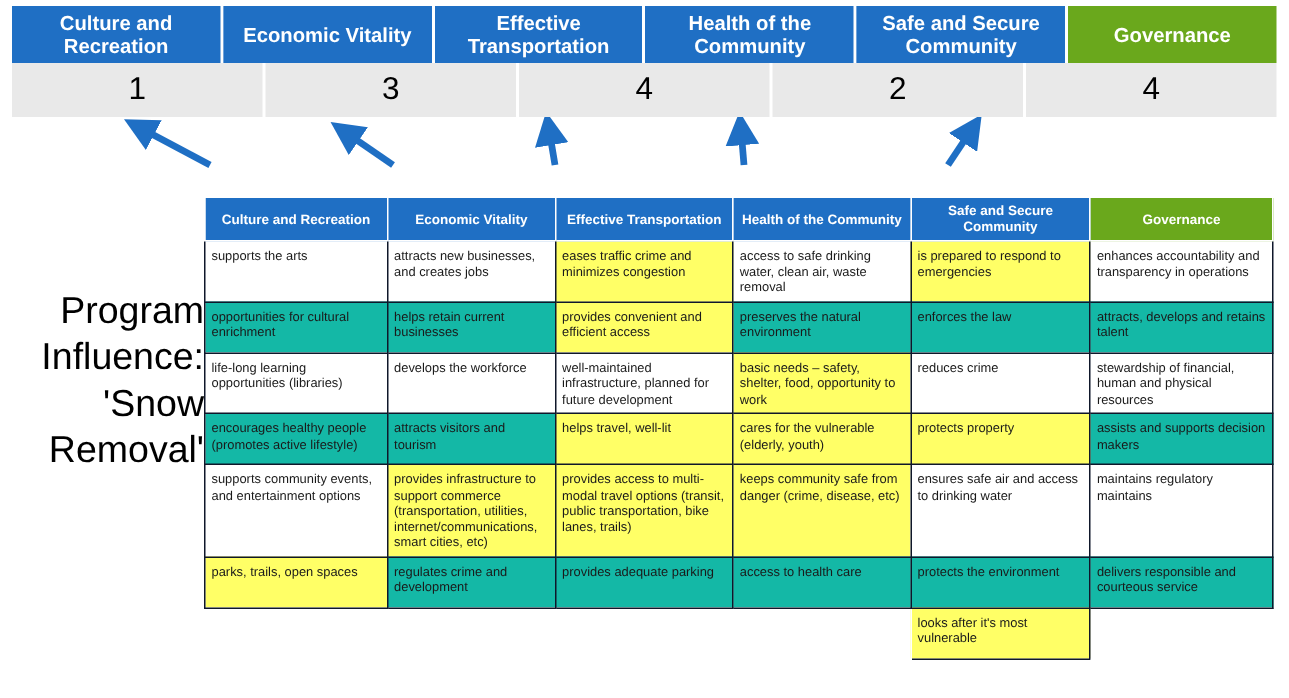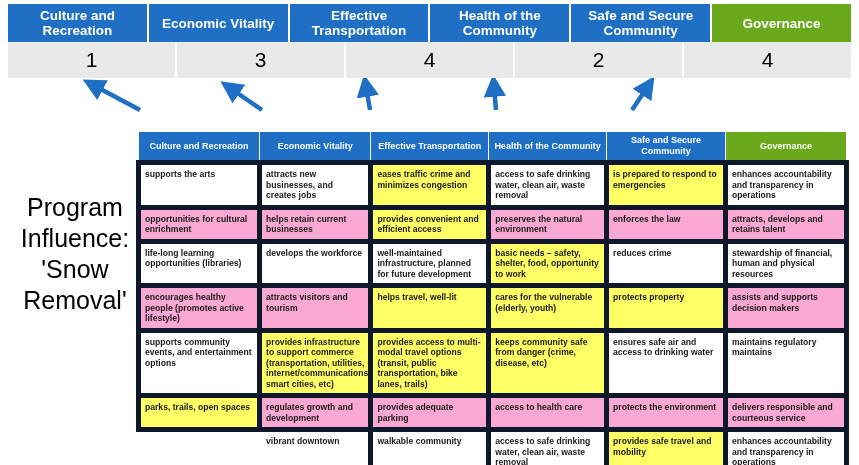--- a/index.html
+++ b/index.html
@@ -75,21 +75,21 @@
 
   
   #caption {
     position: absolute;
     left: 14px;
     top: 192px;
     width: 122px;
     font-size: 25px;
     line-height: 31px;
     color: #000000;
-    text-align: center;
+    text-align: right;
   }
 
   
   #matrix {
     position: absolute;
     left: 136px;
     top: 131px;
     width: 713px;
     border-collapse: collapse;
     table-layout: fixed;
@@ -115,27 +115,26 @@
   }
   th.h-blue { background: #1f6fc4; }
   th.h-green { background: #6aa81c; }
 
   #matrix td {
     font-size: 8.6px;
     line-height: 10.5px;
     color: #1a1a1a;
     vertical-align: top;
     padding: 4px 4px;
-    border: 5px solid #0f172a;
+    border: 1px solid #0f172a;
     background: #ffffff;
     height: 34px;
     box-sizing: border-box;
-    font-weight: bold;
-  }
-  #matrix tr.alt td { background: #f9a8d4; }
+  }
+  #matrix tr.alt td { background: #14b8a6; }
   #matrix td.hl { background: #ffff66 !important; }
   #matrix td.empty { background: #ffffff !important; border-color: #ffffff; }
 </style>
 </head>
 <body>
 
 <div id="top-band">
   <div class="top-cell top-blue">
     <span>Culture and Recreation</span>
   </div>
@@ -238,36 +237,28 @@
     <tr>
       <td>supports community events, and entertainment options</td>
       <td class="hl">provides infrastructure to support commerce (transportation, utilities, internet/communications, smart cities, etc)</td>
       <td class="hl">provides access to multi-modal travel options (transit, public transportation, bike lanes, trails)</td>
       <td class="hl">keeps community safe from danger (crime, disease, etc)</td>
       <td>ensures safe air and access to drinking water</td>
       <td>maintains regulatory maintains</td>
     </tr>
     <tr class="alt">
       <td class="hl">parks, trails, open spaces</td>
-      <td>regulates growth and development</td>
+      <td>regulates crime and development</td>
       <td>provides adequate parking</td>
       <td>access to health care</td>
       <td>protects the environment</td>
       <td>delivers responsible and courteous service</td>
     </tr>
     <tr>
       <td class="empty"></td>
-      <td>vibrant downtown</td>
-      <td>walkable community</td>
-      <td>access to safe drinking water, clean air, waste removal</td>
-      <td class="hl">provides safe travel and mobility</td>
-      <td>enhances accountability and transparency in operations</td>
-    </tr>
-    <tr>
-      <td class="empty"></td>
       <td class="empty"></td>
       <td class="empty"></td>
       <td class="empty"></td>
       <td class="hl">looks after it's most vulnerable</td>
       <td class="empty"></td>
     </tr>
   </tbody>
 </table>
 
 </body></html>

